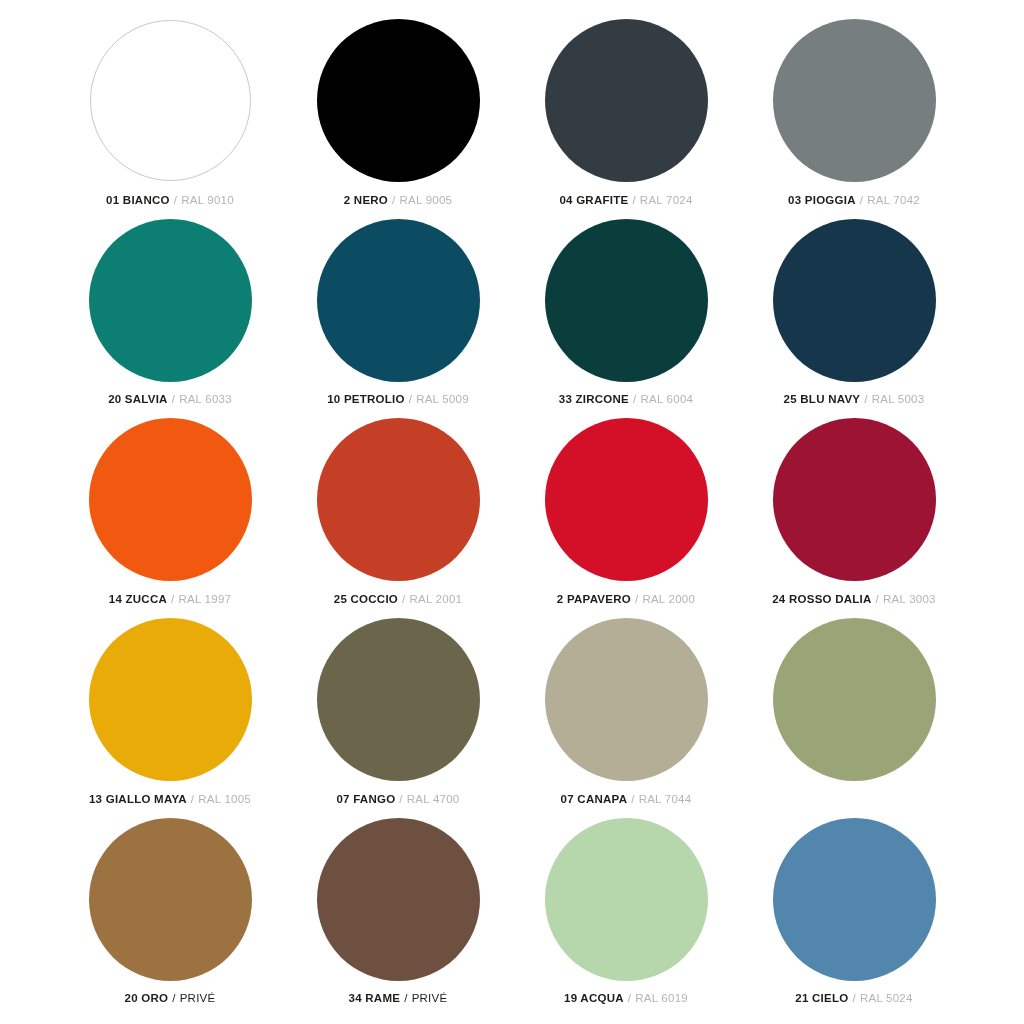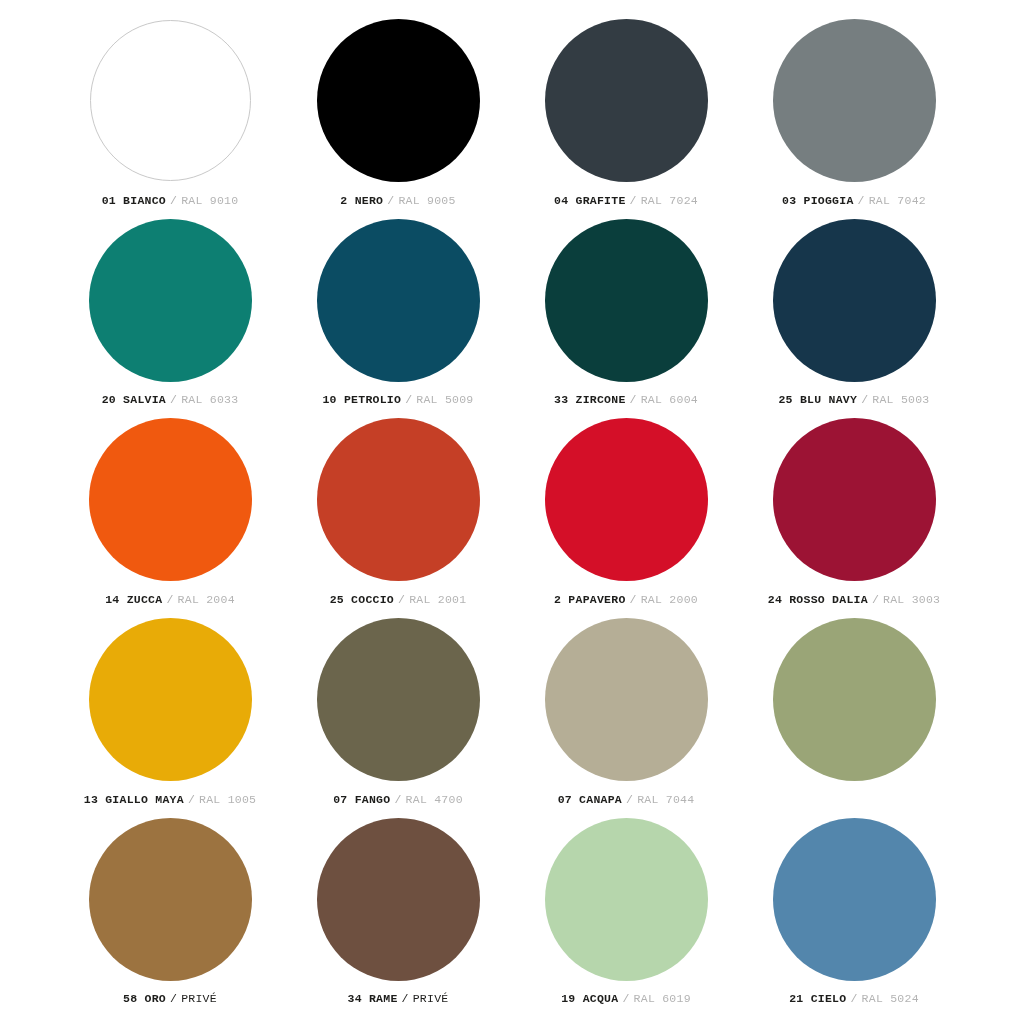--- a/index.html
+++ b/index.html
@@ -12,21 +12,20 @@
     -webkit-font-smoothing: antialiased;
   }
 
   #palette-sheet {
     width: 1024px;
     height: 1024px;
     background: #ffffff;
     padding: 18px 56px 8px 56px;
     display: flex;
     flex-direction: column;
-    font-family: Liberation Mono, monospace;
   }
 
   .swatch-grid {
     flex: 1;
     display: grid;
     grid-template-columns: repeat(4, 1fr);
     grid-template-rows: repeat(5, 1fr);
     column-gap: 0px;
     row-gap: 0px;
   }
@@ -184,21 +183,21 @@
           <span class="caption-code">RAL 5003</span>
         </div>
       </div>
       <div class="swatch-cell">
         <div class="swatch-disc-wrap">
           <div class="swatch-disc" style="background: rgb(240, 89, 15);"></div>
         </div>
         <div class="swatch-caption">
           <span class="caption-name">14 ZUCCA</span>
           <span class="caption-sep">/</span>
-          <span class="caption-code">RAL 2004</span>
+          <span class="caption-code">RAL 1997</span>
         </div>
       </div>
       <div class="swatch-cell">
         <div class="swatch-disc-wrap">
           <div class="swatch-disc" style="background: rgb(197, 63, 38);"></div>
         </div>
         <div class="swatch-caption">
           <span class="caption-name">25 COCCIO</span>
           <span class="caption-sep">/</span>
           <span class="caption-code">RAL 2001</span>
@@ -262,21 +261,21 @@
           <span class="caption-name"></span>
           <span class="caption-sep"></span>
           <span class="caption-code"></span>
         </div>
       </div>
       <div class="swatch-cell">
         <div class="swatch-disc-wrap">
           <div class="swatch-disc" style="background: rgb(156, 115, 64);"></div>
         </div>
         <div class="swatch-caption">
-          <span class="caption-name">58 ORO</span>
+          <span class="caption-name">20 ORO</span>
           <span class="caption-sep dark">/</span>
           <span class="caption-code dark">PRIVÉ</span>
         </div>
       </div>
       <div class="swatch-cell">
         <div class="swatch-disc-wrap">
           <div class="swatch-disc" style="background: rgb(110, 80, 64);"></div>
         </div>
         <div class="swatch-caption">
           <span class="caption-name">34 RAME</span>

